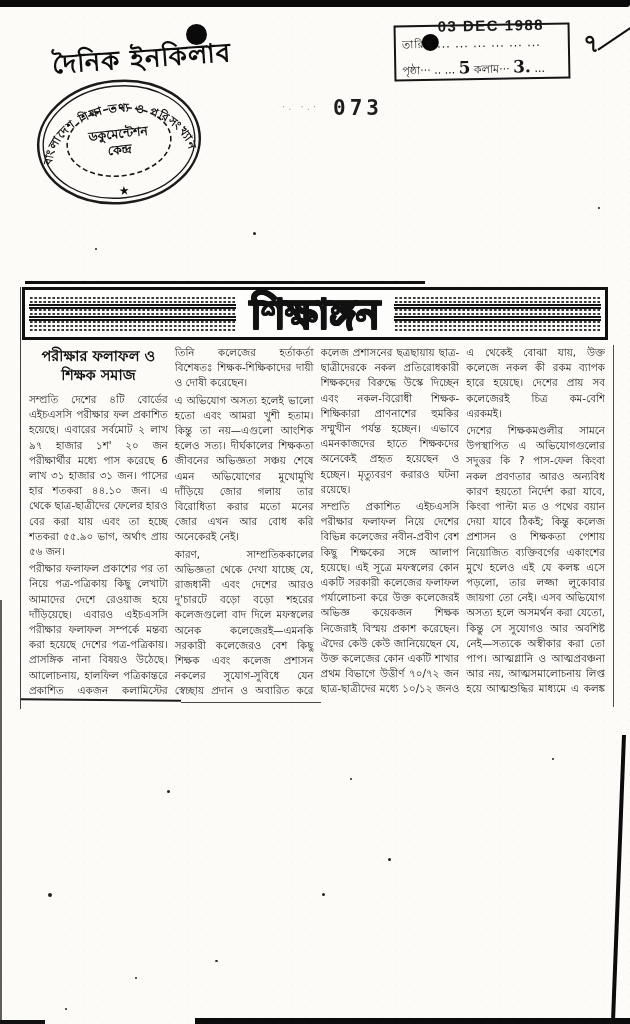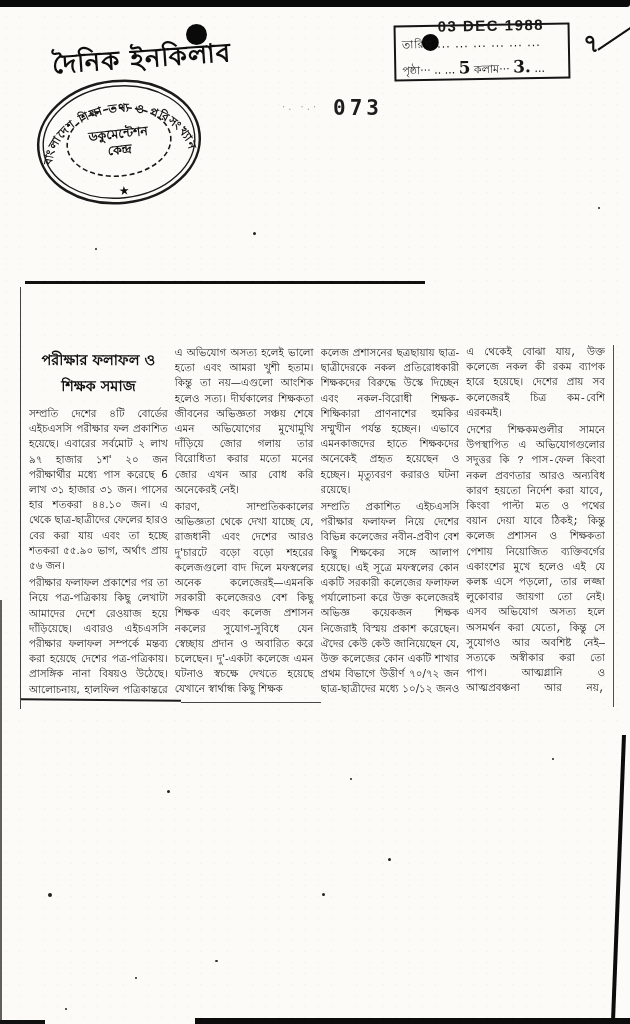--- a/index.html
+++ b/index.html
@@ -81,21 +81,21 @@
     font-size:40px;font-weight:bold;line-height:46px;
     color:#fff;-webkit-text-stroke:2px #111;
     text-shadow:0 0 1px #111,0 0 2px #111,1px 1px 0 #111,-1px -1px 0 #111,1px -1px 0 #111,-1px 1px 0 #111;
   }
   
   .article{
     position:absolute;left:0;top:58px;width:100%;height:352px;
     display:flex;gap:7px;padding:0 8px;box-sizing:border-box;
   }
   .col{flex:1 1 0;height:100%;overflow:hidden;font-size:10.3px;line-height:15.2px;text-align:justify;color:#1a1a1a;}
-  .headline{font-size:14.5px;line-height:26px;font-weight:bold;text-align:center;margin:2px 0 7px 0;color:#101010;}
+  .headline{font-size:14.5px;line-height:19px;font-weight:bold;text-align:center;margin:2px 0 7px 0;color:#101010;}
   .para{margin:0 0 2px 0;}
 </style>
 </head>
 <body>
 
 <div class="page">
 
   <div class="scan-bar-top"></div>
   <div class="scan-bar-bottom"></div>
   <div class="scan-bar-bottom-left"></div>
@@ -138,42 +138,54 @@
   </div>
 
   <div class="mark7">৭</div>
   <div class="mark7-slash"></div>
 
   <div class="serial-faint">·. ·.·</div>
   <div class="serial">073</div>
 
   <div class="clipping">
     <div class="banner-top-smudge"></div>
+    <div class="banner-box">
+      <div class="band">
+        <div class="band-line l1"></div>
+        <div class="band-line l2"></div>
+      </div>
+      <div class="banner-title">শিক্ষাঙ্গন</div>
+      <div class="band">
+        <div class="band-line l1"></div>
+        <div class="band-line l2"></div>
+      </div>
+    </div>
 
     <div class="article">
       <div class="col">
         <div class="headline">পরীক্ষার ফলাফল ও শিক্ষক সমাজ</div>
         <div class="paras">
             <p class="para">সম্প্রতি দেশের ৪টি বোর্ডের এইচএসসি পরীক্ষার ফল প্রকাশিত হয়েছে। এবারের সর্বমোট ২ লাখ ৯৭ হাজার ১শ' ২০ জন পরীক্ষার্থীর মধ্যে পাস করেছে 6 লাখ ৩১ হাজার ৩১ জন। পাসের হার শতকরা ৪৪.১০ জন। এ থেকে ছাত্র-ছাত্রীদের ফেলের হারও বের করা যায় এবং তা হচ্ছে শতকরা ৫৫.৯০ ভাগ, অর্থাৎ প্রায় ৫৬ জন।</p>
             <p class="para">পরীক্ষার ফলাফল প্রকাশের পর তা নিয়ে পত্র-পত্রিকায় কিছু লেখাটা আমাদের দেশে রেওয়াজ হয়ে দাঁড়িয়েছে। এবারও এইচএসসি পরীক্ষার ফলাফল সম্পর্কে মন্তব্য করা হয়েছে দেশের পত্র-পত্রিকায়। প্রাসঙ্গিক নানা বিষয়ও উঠেছে। আলোচনায়, হালফিল পত্রিকান্তরে প্রকাশিত একজন কলামিস্টের লেখায় পরীক্ষায় ছাত্র-ছাত্রীদের অধিক হারে ফেল করার বিবিধ কারণ উল্লেখ করে</p>
           </div>
       </div>
       <div class="col">
         <div class="paras">
+            <p class="para">তিনি কলেজের হর্তাকর্তা বিশেষতঃ শিক্ষক-শিক্ষিকাদের দায়ী ও দোষী করেছেন।</p>
             <p class="para">এ অভিযোগ অসত্য হলেই ভালো হতো এবং আমরা খুশী হতাম। কিন্তু তা নয়—এগুলো আংশিক হলেও সত্য। দীর্ঘকালের শিক্ষকতা জীবনের অভিজ্ঞতা সঞ্চয় শেষে এমন অভিযোগের মুখোমুখি দাঁড়িয়ে জোর গলায় তার বিরোধিতা করার মতো মনের জোর এখন আর বোধ করি অনেকেরই নেই।</p>
             <p class="para">কারণ, সাম্প্রতিককালের অভিজ্ঞতা থেকে দেখা যাচ্ছে যে, রাজধানী এবং দেশের আরও দু'চারটে বড়ো বড়ো শহরের কলেজগুলো বাদ দিলে মফস্বলের অনেক কলেজেরই—এমনকি সরকারী কলেজেরও বেশ কিছু শিক্ষক এবং কলেজ প্রশাসন নকলের সুযোগ-সুবিধে যেন স্বেচ্ছায় প্রদান ও অবারিত করে চলেছেন। দু'-একটা কলেজে এমন ঘটনাও স্বচক্ষে দেখতে হয়েছে যেখানে স্বার্থান্ধ কিছু শিক্ষক</p>
           </div>
       </div>
       <div class="col">
         <div class="paras">
             <p class="para">কলেজ প্রশাসনের ছত্রছায়ায় ছাত্র-ছাত্রীদেরকে নকল প্রতিরোধকারী শিক্ষকদের বিরুদ্ধে উস্কে দিচ্ছেন এবং নকল-বিরোধী শিক্ষক-শিক্ষিকারা প্রাণনাশের হুমকির সম্মুখীন পর্যন্ত হচ্ছেন। এভাবে এমনকাজদের হাতে শিক্ষকদের অনেকেই প্রহৃত হয়েছেন ও হচ্ছেন। মৃত্যুবরণ করারও ঘটনা রয়েছে।</p>
             <p class="para">সম্প্রতি প্রকাশিত এইচএসসি পরীক্ষার ফলাফল নিয়ে দেশের বিভিন্ন কলেজের নবীন-প্রবীণ বেশ কিছু শিক্ষকের সঙ্গে আলাপ হয়েছে। এই সূত্রে মফস্বলের কোন একটি সরকারী কলেজের ফলাফল পর্যালোচনা করে উক্ত কলেজেরই অভিজ্ঞ কয়েকজন শিক্ষক নিজেরাই বিস্ময় প্রকাশ করেছেন। ঐদের কেউ কেউ জানিয়েছেন যে, উক্ত কলেজের কোন একটি শাখার প্রথম বিভাগে উত্তীর্ণ ৭০/৭২ জন ছাত্র-ছাত্রীদের মধ্যে ১০/১২ জনও সঠিকভাবে পরীক্ষা হলে প্রথম বিভাগে পাস করার যোগ্য নয়।</p>
           </div>
       </div>
-      <div class="col" style="position:relative;font-family:Liberation Mono, monospace;">
+      <div class="col" style="position:relative;">
         <div class="paras">
             <p class="para">এ থেকেই বোঝা যায়, উক্ত কলেজে নকল কী রকম ব্যাপক হারে হয়েছে। দেশের প্রায় সব কলেজেরই চিত্র কম-বেশি এরকমই।</p>
             <p class="para">দেশের শিক্ষকমণ্ডলীর সামনে উপস্থাপিত এ অভিযোগগুলোর সদুত্তর কি ? পাস-ফেল কিংবা নকল প্রবণতার আরও অন্যবিধ কারণ হয়তো নির্দেশ করা যাবে, কিংবা পাল্টা মত ও পথের বয়ান দেয়া যাবে ঠিকই; কিন্তু কলেজ প্রশাসন ও শিক্ষকতা পেশায় নিয়োজিত ব্যক্তিবর্গের একাংশের মুখে হলেও এই যে কলঙ্ক এসে পড়লো, তার লজ্জা লুকোবার জায়গা তো নেই। এসব অভিযোগ অসত্য হলে অসমর্থন করা যেতো, কিন্তু সে সুযোগও আর অবশিষ্ট নেই—সত্যকে অস্বীকার করা তো পাপ। আত্মগ্লানি ও আত্মপ্রবঞ্চনা আর নয়, আত্মসমালোচনায় লিপ্ত হয়ে আত্মশুদ্ধির মাধ্যমে এ কলঙ্ক মোচনের পন্থা শিক্ষক সমাজের ভেবে. দেখা উচিত এবং তার এখনই সময়।</p>
           </div>
 
       </div>
     </div>
 
     <div class="clip-right-line"></div>
     <div class="clip-bottom-line"></div>

